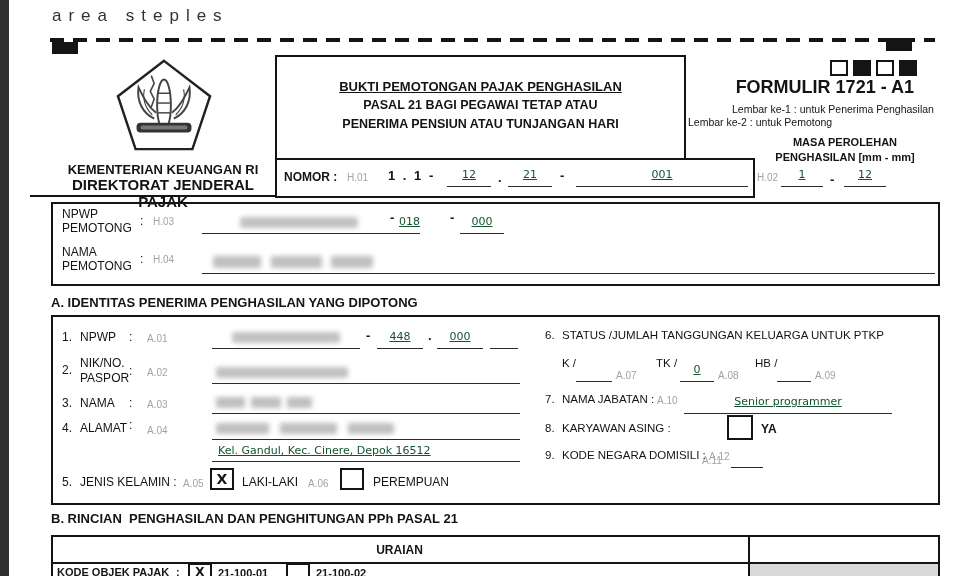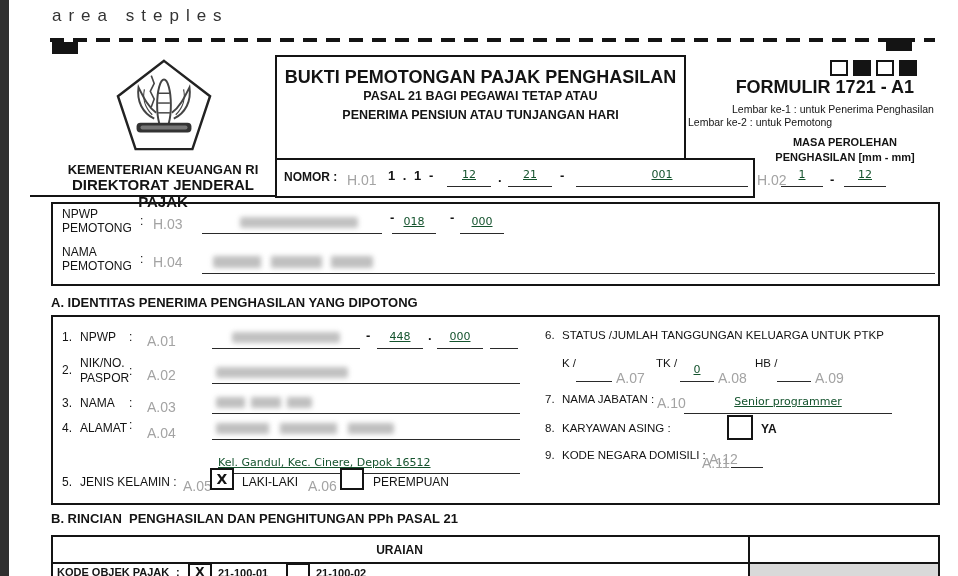--- a/index.html
+++ b/index.html
@@ -4,21 +4,21 @@
 <style>
   html,body{margin:0;padding:0;background:#fff;}
   .page{position:relative;width:958px;height:576px;background:#ffffff;overflow:hidden;
         font-family:"Liberation Sans",sans-serif;color:#141414;}
   .abs{position:absolute;}
   .b{font-weight:bold;}
   .t10{font-size:10.5px;}
   .t11{font-size:11.5px;}
   .t12{font-size:12px;}
   .t13{font-size:13px;}
-  .code{font-size:14px;color:#a3a3a3;}
+  .code{font-size:10px;color:#a3a3a3;}
   .val{font-family:"DejaVu Sans",sans-serif;font-size:11px;color:#14532d;text-decoration:underline;}
   .tc{text-align:center;}
   .tr{text-align:right;}
   .ul{border-bottom:1.7px solid #2a2a2a;}
   .line{background:#141414;}
   .box{border:2px solid #141414;box-sizing:border-box;}
   .cb{border:2px solid #141414;box-sizing:border-box;background:#fff;display:flex;
       align-items:center;justify-content:center;font-family:"DejaVu Sans",sans-serif;
       font-weight:bold;font-size:14px;}
   .blob{filter:blur(2.6px);opacity:.55;border-radius:2px;background:#8e8e8e;}
@@ -56,21 +56,21 @@
       <path d="M37 18 L40 26 L36 34 L40 42 L37 50" fill="none" stroke="#444" stroke-width="1.6"></path>
       <rect x="22" y="66" width="56" height="10" rx="4" fill="#333"></rect>
       <rect x="26" y="69" width="48" height="4" rx="2" fill="#bbb" opacity=".5"></rect>
     </svg>
   </div>
   <div class="abs b tc" style="left:51px;top:144px;width:224px;font-size:13px;margin-top:18px;">KEMENTERIAN KEUANGAN RI</div>
   <div class="abs b tc" style="left:51px;top:176px;width:224px;font-size:15px;">DIREKTORAT JENDERAL PAJAK</div>
   <div class="abs line" style="left:30px;top:195px;width:245px;height:2px;"></div>
 
   <div class="abs" style="left:275px;top:55px;width:411px;height:103px;border:2px solid #141414;border-bottom:none;box-sizing:border-box;">
-    <div class="b tc" style="margin-top:11px;font-size:18px;line-height:19px;">BUKTI PEMOTONGAN PAJAK PENGHASILAN</div>
+    <div class="b tc" style="margin-top:20px;font-size:13px;line-height:19px;text-decoration:underline;">BUKTI PEMOTONGAN PAJAK PENGHASILAN</div>
     <div class="b tc" style="font-size:12.5px;line-height:19px;">PASAL 21 BAGI PEGAWAI TETAP ATAU</div>
     <div class="b tc" style="font-size:12.5px;line-height:19px;">PENERIMA PENSIUN ATAU TUNJANGAN HARI</div>
   </div>
 
   <div class="abs" style="left:830px;top:60px;display:flex;gap:5px;">
     <span class="sq w"></span>
     <span class="sq k"></span>
     <span class="sq w"></span>
     <span class="sq k"></span>
   </div>
@@ -96,21 +96,21 @@
   <div class="abs ul val tc" style="left:576px;top:163px;width:172px;height:23px;line-height:23px;">001</div>
 
   <div class="abs box" style="left:51px;top:202px;width:889px;height:84px;"></div>
   <div class="abs t12" style="left:62px;top:207px;">NPWP</div>
   <div class="abs t12" style="left:62px;top:221px;">PEMOTONG</div>
   <div class="abs t12" style="left:140px;top:214px;">:</div>
   <div class="abs code" style="left:153px;top:216px;">H.03</div>
   <div class="abs ul" style="left:202px;top:210px;width:180px;height:23px;"></div>
   <div class="abs blob" style="left:240px;top:217px;width:118px;height:11px;"></div>
   <div class="abs sep" style="left:390px;top:210px;">-</div>
-  <div class="abs ul val tc" style="left:392px;top:210px;width:44px;height:23px;line-height:23px;">018</div>
+  <div class="abs ul val tc" style="left:376px;top:210px;width:44px;height:23px;line-height:23px;text-align:right;">018</div>
   <div class="abs sep" style="left:450px;top:210px;">-</div>
   <div class="abs ul val tc" style="left:460px;top:210px;width:44px;height:23px;line-height:23px;">000</div>
   <div class="abs t12" style="left:62px;top:245px;">NAMA</div>
   <div class="abs t12" style="left:62px;top:259px;">PEMOTONG</div>
   <div class="abs t12" style="left:140px;top:252px;">:</div>
   <div class="abs code" style="left:153px;top:254px;">H.04</div>
   <div class="abs ul" style="left:202px;top:250px;width:733px;height:23px;"></div>
   <div class="abs blob words" style="left:213px;top:256px;width:160px;height:12px;"></div>
 
   <div class="abs b t13" style="left:51px;top:295px;">A. IDENTITAS PENERIMA PENGHASILAN YANG DIPOTONG</div>
@@ -142,21 +142,21 @@
   <div class="abs code" style="left:147px;top:399px;">A.03</div>
   <div class="abs ul" style="left:212px;top:390px;width:308px;height:23px;"></div>
   <div class="abs blob words" style="left:216px;top:397px;width:96px;height:11px;"></div>
 
   <div class="abs t12" style="left:62px;top:421px;">4.</div>
   <div class="abs t12" style="left:80px;top:421px;">ALAMAT</div>
   <div class="abs t12" style="left:129px;top:418px;">:</div>
   <div class="abs code" style="left:147px;top:425px;">A.04</div>
   <div class="abs ul" style="left:212px;top:416px;width:308px;height:23px;"></div>
   <div class="abs blob words" style="left:216px;top:423px;width:178px;height:11px;"></div>
-  <div class="abs ul val" style="left:212px;top:440px;width:308px;height:22px;line-height:22px;padding-left:6px;box-sizing:border-box;margin-top:12px;">Kel. Gandul, Kec. Cinere, Depok 16512</div>
+  <div class="abs ul val" style="left:212px;top:440px;width:308px;height:22px;line-height:22px;padding-left:6px;box-sizing:border-box;">Kel. Gandul, Kec. Cinere, Depok 16512</div>
 
   <div class="abs t12" style="left:62px;top:475px;">5.</div>
   <div class="abs t12" style="left:80px;top:475px;">JENIS KELAMIN :</div>
   <div class="abs code" style="left:183px;top:478px;">A.05</div>
   <div class="abs cb" style="left:210px;top:468px;width:24px;height:22px;">X</div>
   <div class="abs t12" style="left:242px;top:475px;">LAKI-LAKI</div>
   <div class="abs code" style="left:308px;top:478px;">A.06</div>
   <div class="abs cb" style="left:340px;top:468px;width:24px;height:22px;"></div>
   <div class="abs t12" style="left:373px;top:475px;">PEREMPUAN</div>
 

